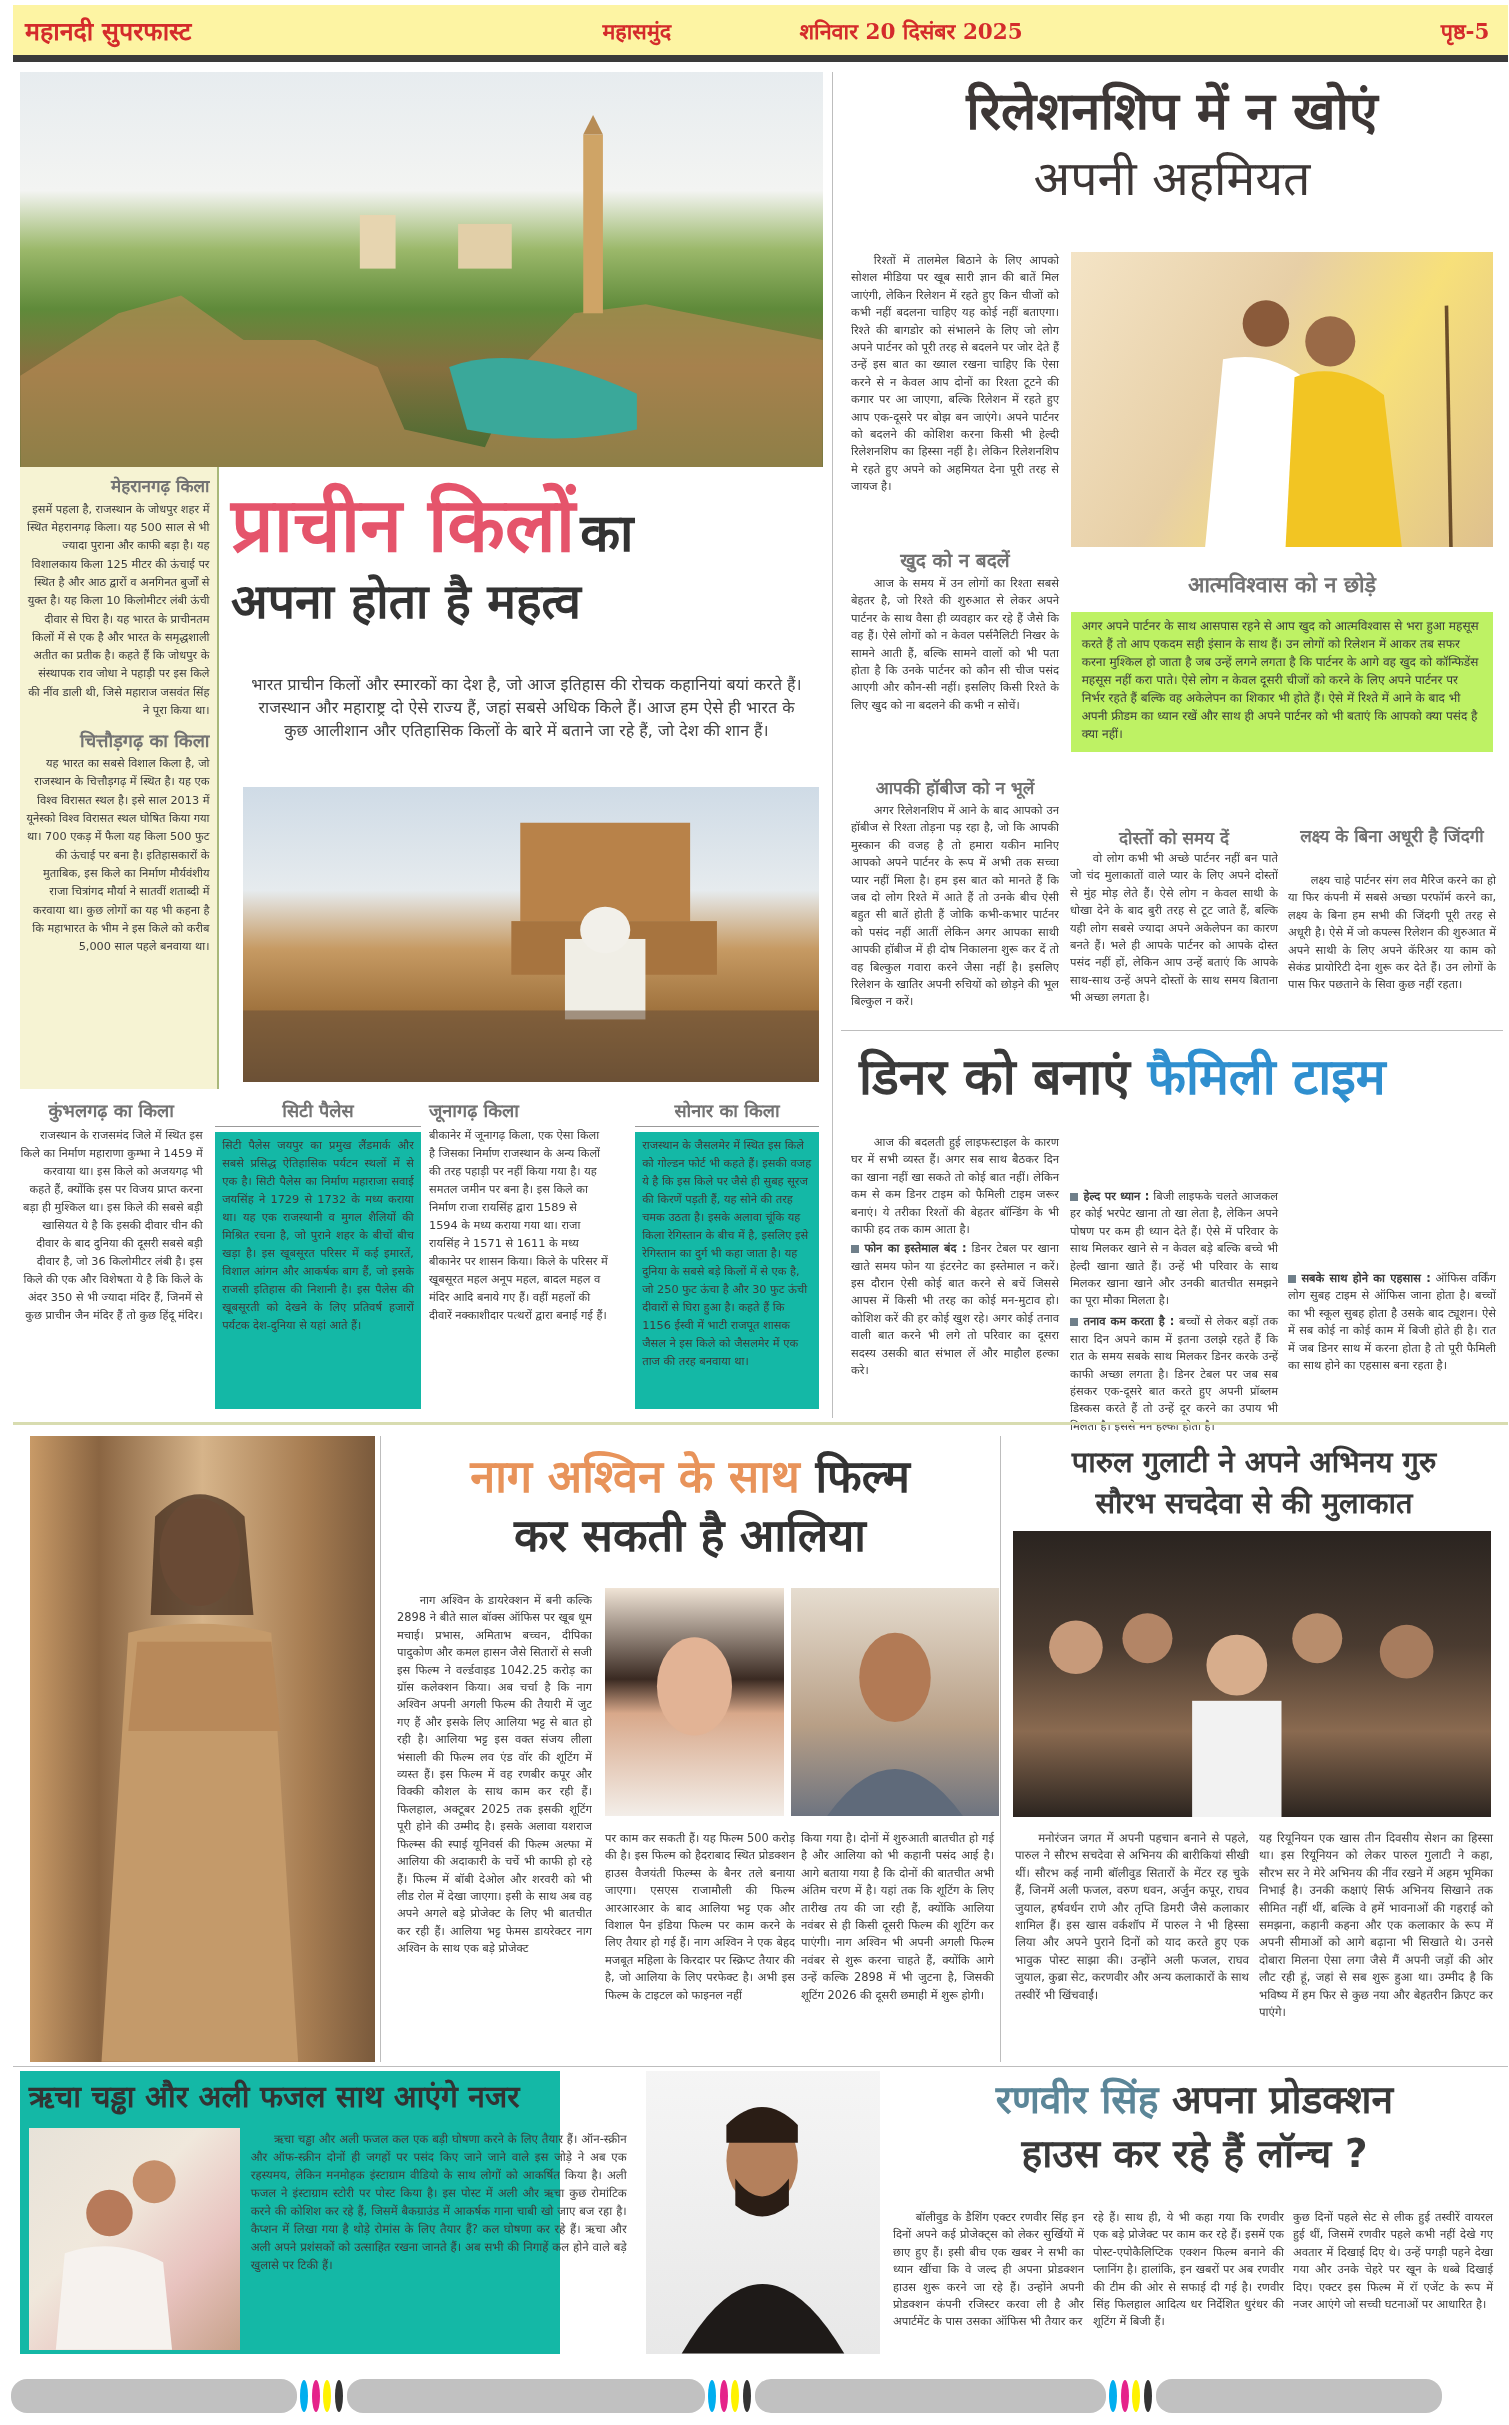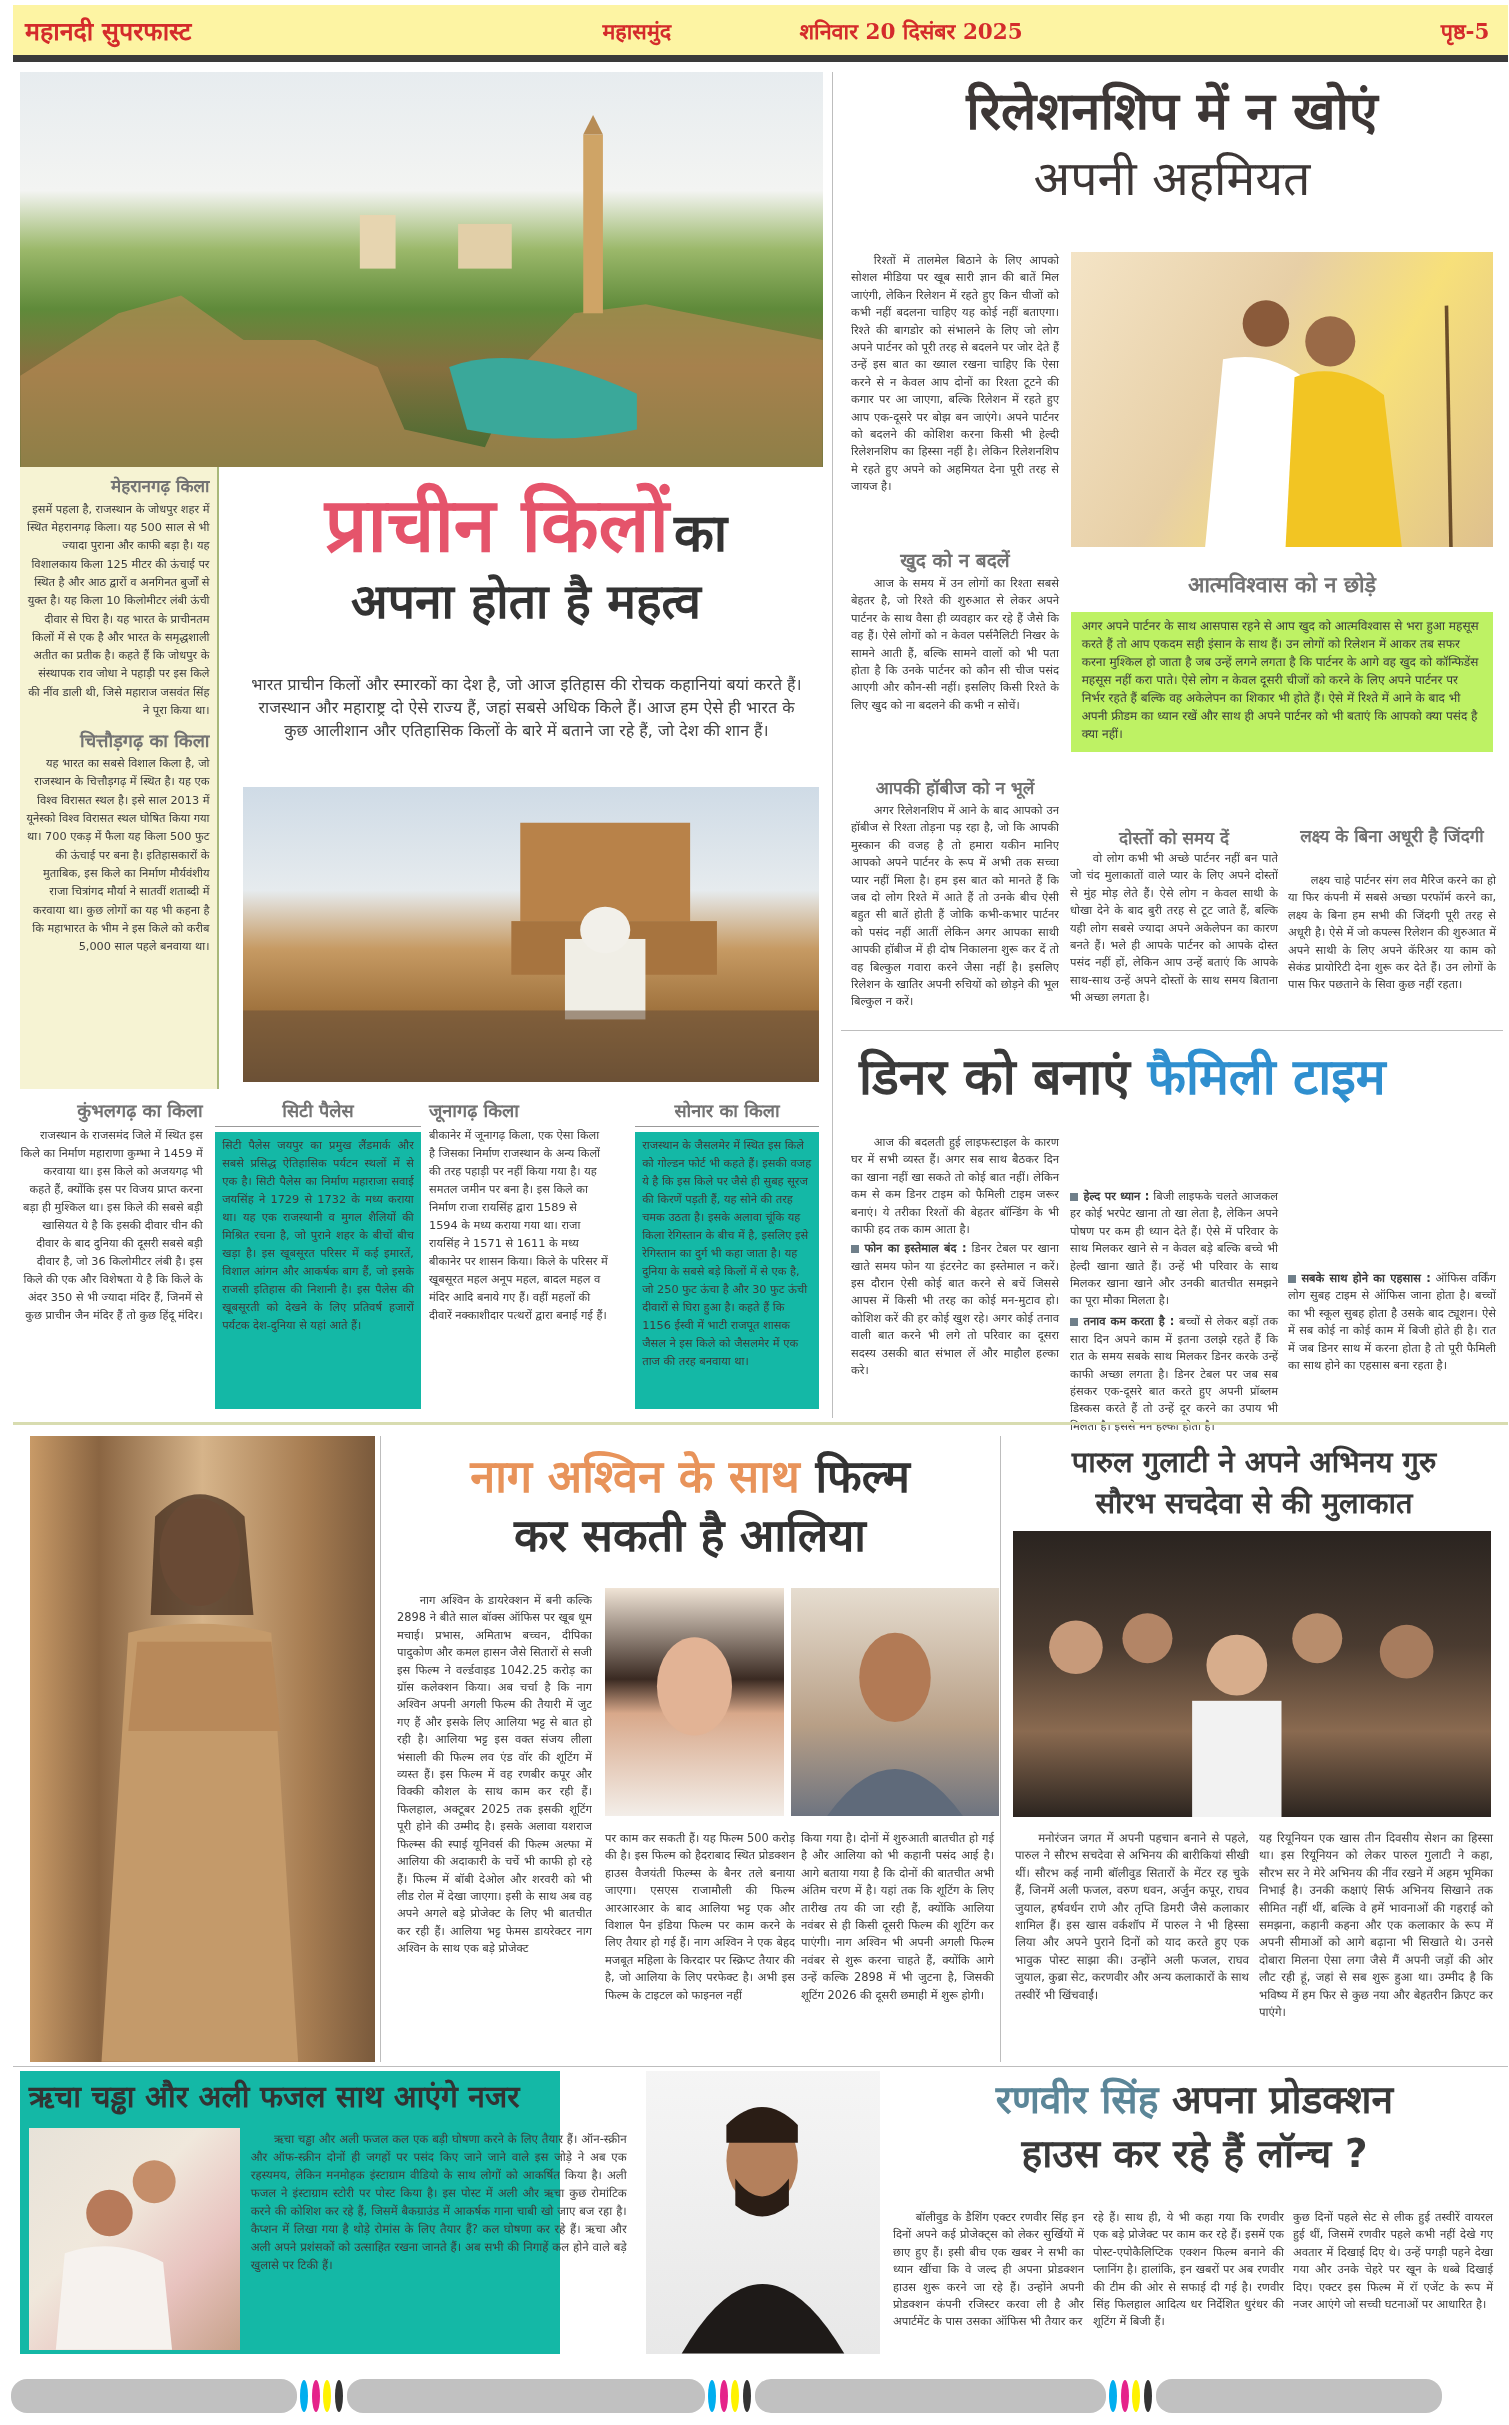--- a/index.html
+++ b/index.html
@@ -46,39 +46,39 @@
   </svg>
 </div>
 
 <div class="abs yellowbg" style="left:19.7px;top:467px;width:199px;height:622px;border-right:2.7px solid #a9b87a;padding:7.2px 7.2px 0 3.6px">
   <div class="hd" style="text-align:right;font-size:17px;margin-bottom:3.6px">मेहरानगढ़ किला</div>
   <div class="body" style="text-align:right;font-size:11.3px;line-height:18.3px">इसमें पहला है, राजस्थान के जोधपुर शहर में स्थित मेहरानगढ़ किला। यह 500 साल से भी ज्यादा पुराना और काफी बड़ा है। यह विशालकाय किला 125 मीटर की ऊंचाई पर स्थित है और आठ द्वारों व अनगिनत बुर्जों से युक्त है। यह किला 10 किलोमीटर लंबी ऊंची दीवार से घिरा है। यह भारत के प्राचीनतम किलों में से एक है और भारत के समृद्धशाली अतीत का प्रतीक है। कहते हैं कि जोधपुर के संस्थापक राव जोधा ने पहाड़ी पर इस किले की नींव डाली थी, जिसे महाराज जसवंत सिंह ने पूरा किया था।</div>
   <div class="hd" style="text-align:right;font-size:18px;margin:7.2px 0 3.6px">चित्तौड़गढ़ का किला</div>
   <div class="body" style="text-align:right;font-size:11.3px;line-height:18.3px">यह भारत का सबसे विशाल किला है, जो राजस्थान के चित्तौड़गढ़ में स्थित है। यह एक विश्व विरासत स्थल है। इसे साल 2013 में यूनेस्को विश्व विरासत स्थल घोषित किया गया था। 700 एकड़ में फैला यह किला 500 फुट की ऊंचाई पर बना है। इतिहासकारों के मुताबिक, इस किले का निर्माण मौर्यवंशीय राजा चित्रांगद मौर्या ने सातवीं शताब्दी में करवाया था। कुछ लोगों का यह भी कहना है कि महाभारत के भीम ने इस किले को करीब 5,000 साल पहले बनवाया था।</div>
 </div>
 
-<div class="abs" style="left:231px;top:481px;width:590px;text-align:center;font-weight:bold">
+<div class="abs" style="left:231px;top:481px;width:590px;text-align:left;font-weight:bold">
   <span style="color:#e5546b;font-size:75px;line-height:89px;font-family:'DejaVu Sans',sans-serif">प्राचीन किलों</span>
   <span style="color:#333;font-size:52px">का</span>
   <div style="color:#333;font-size:48px;line-height:63px">अपना होता है महत्व</div>
 </div>
 <div class="abs" style="left:249px;top:673px;width:555px;font-size:16px;line-height:23px;text-align:center;color:#444">भारत प्राचीन किलों और स्मारकों का देश है, जो आज इतिहास की रोचक कहानियां बयां करते हैं। राजस्थान और महाराष्ट्र दो ऐसे राज्य हैं, जहां सबसे अधिक किले हैं। आज हम ऐसे ही भारत के कुछ आलीशान और एतिहासिक किलों के बारे में बताने जा रहे हैं, जो देश की शान हैं।</div>
 
 <div class="abs photo" style="left:243px;top:787px;width:576px;height:295px;background:linear-gradient(180deg,#cfdbe6 0%,#e6ebee 35%,#c69a63 55%,#a1743f 75%,#6b5032 100%)">
   <svg width="576" height="295" viewBox="0 0 644 330">
     <rect x="310" y="40" width="190" height="110" fill="#b88249"></rect>
     <rect x="300" y="150" width="230" height="60" fill="#a7743f"></rect>
     <rect x="360" y="170" width="90" height="90" fill="#f0eee6"></rect>
     <ellipse cx="405" cy="160" rx="28" ry="26" fill="#f2f0ea"></ellipse>
     <rect x="0" y="250" width="644" height="80" fill="#6d5238" opacity="0.6"></rect>
   </svg>
 </div>
 
 <div class="abs" style="left:19.7px;top:1098px;width:183px">
-  <div class="hd" style="font-size:18px;text-align:right;margin-bottom:5.4px">कुंभलगढ़ का किला</div>
+  <div class="hd" style="font-size:18px;margin-bottom:5.4px">कुंभलगढ़ का किला</div>
   <div class="body" style="text-align:right;font-size:11.3px;line-height:18px">राजस्थान के राजसमंद जिले में स्थित इस किले का निर्माण महाराणा कुम्भा ने 1459 में करवाया था। इस किले को अजयगढ़ भी कहते हैं, क्योंकि इस पर विजय प्राप्त करना बड़ा ही मुश्किल था। इस किले की सबसे बड़ी खासियत ये है कि इसकी दीवार चीन की दीवार के बाद दुनिया की दूसरी सबसे बड़ी दीवार है, जो 36 किलोमीटर लंबी है। इस किले की एक और विशेषता ये है कि किले के अंदर 350 से भी ज्यादा मंदिर हैं, जिनमें से कुछ प्राचीन जैन मंदिर हैं तो कुछ हिंदू मंदिर।</div>
 </div>
 <div class="abs" style="left:215px;top:1098px;width:206px">
   <div class="hd" style="font-size:18px;margin-bottom:5.4px;border-bottom:0.9px solid #999;padding-bottom:3.6px">सिटी पैलेस</div>
   <div class="body pinkbg" style="font-size:11.3px;line-height:18px;padding:5.4px 7.2px;height:277px">सिटी पैलेस जयपुर का प्रमुख लैंडमार्क और सबसे प्रसिद्ध ऐतिहासिक पर्यटन स्थलों में से एक है। सिटी पैलेस का निर्माण महाराजा सवाई जयसिंह ने 1729 से 1732 के मध्य कराया था। यह एक राजस्थानी व मुगल शैलियों की मिश्रित रचना है, जो पुराने शहर के बीचों बीच खड़ा है। इस खूबसूरत परिसर में कई इमारतें, विशाल आंगन और आकर्षक बाग हैं, जो इसके राजसी इतिहास की निशानी है। इस पैलेस की खूबसूरती को देखने के लिए प्रतिवर्ष हजारों पर्यटक देश-दुनिया से यहां आते हैं।</div>
 </div>
 <div class="abs" style="left:429px;top:1098px;width:179px">
   <div class="hd" style="font-size:18px;margin-bottom:5.4px;text-align:left">जूनागढ़ किला</div>
   <div class="body" style="font-size:11.3px;line-height:18px;text-align:left">बीकानेर में जूनागढ़ किला, एक ऐसा किला है जिसका निर्माण राजस्थान के अन्य किलों की तरह पहाड़ी पर नहीं किया गया है। यह समतल जमीन पर बना है। इस किले का निर्माण राजा रायसिंह द्वारा 1589 से 1594 के मध्य कराया गया था। राजा रायसिंह ने 1571 से 1611 के मध्य बीकानेर पर शासन किया। किले के परिसर में खूबसूरत महल अनूप महल, बादल महल व मंदिर आदि बनाये गए हैं। वहीं महलों की दीवारें नक्काशीदार पत्थरों द्वारा बनाई गई हैं।</div>
 </div>

